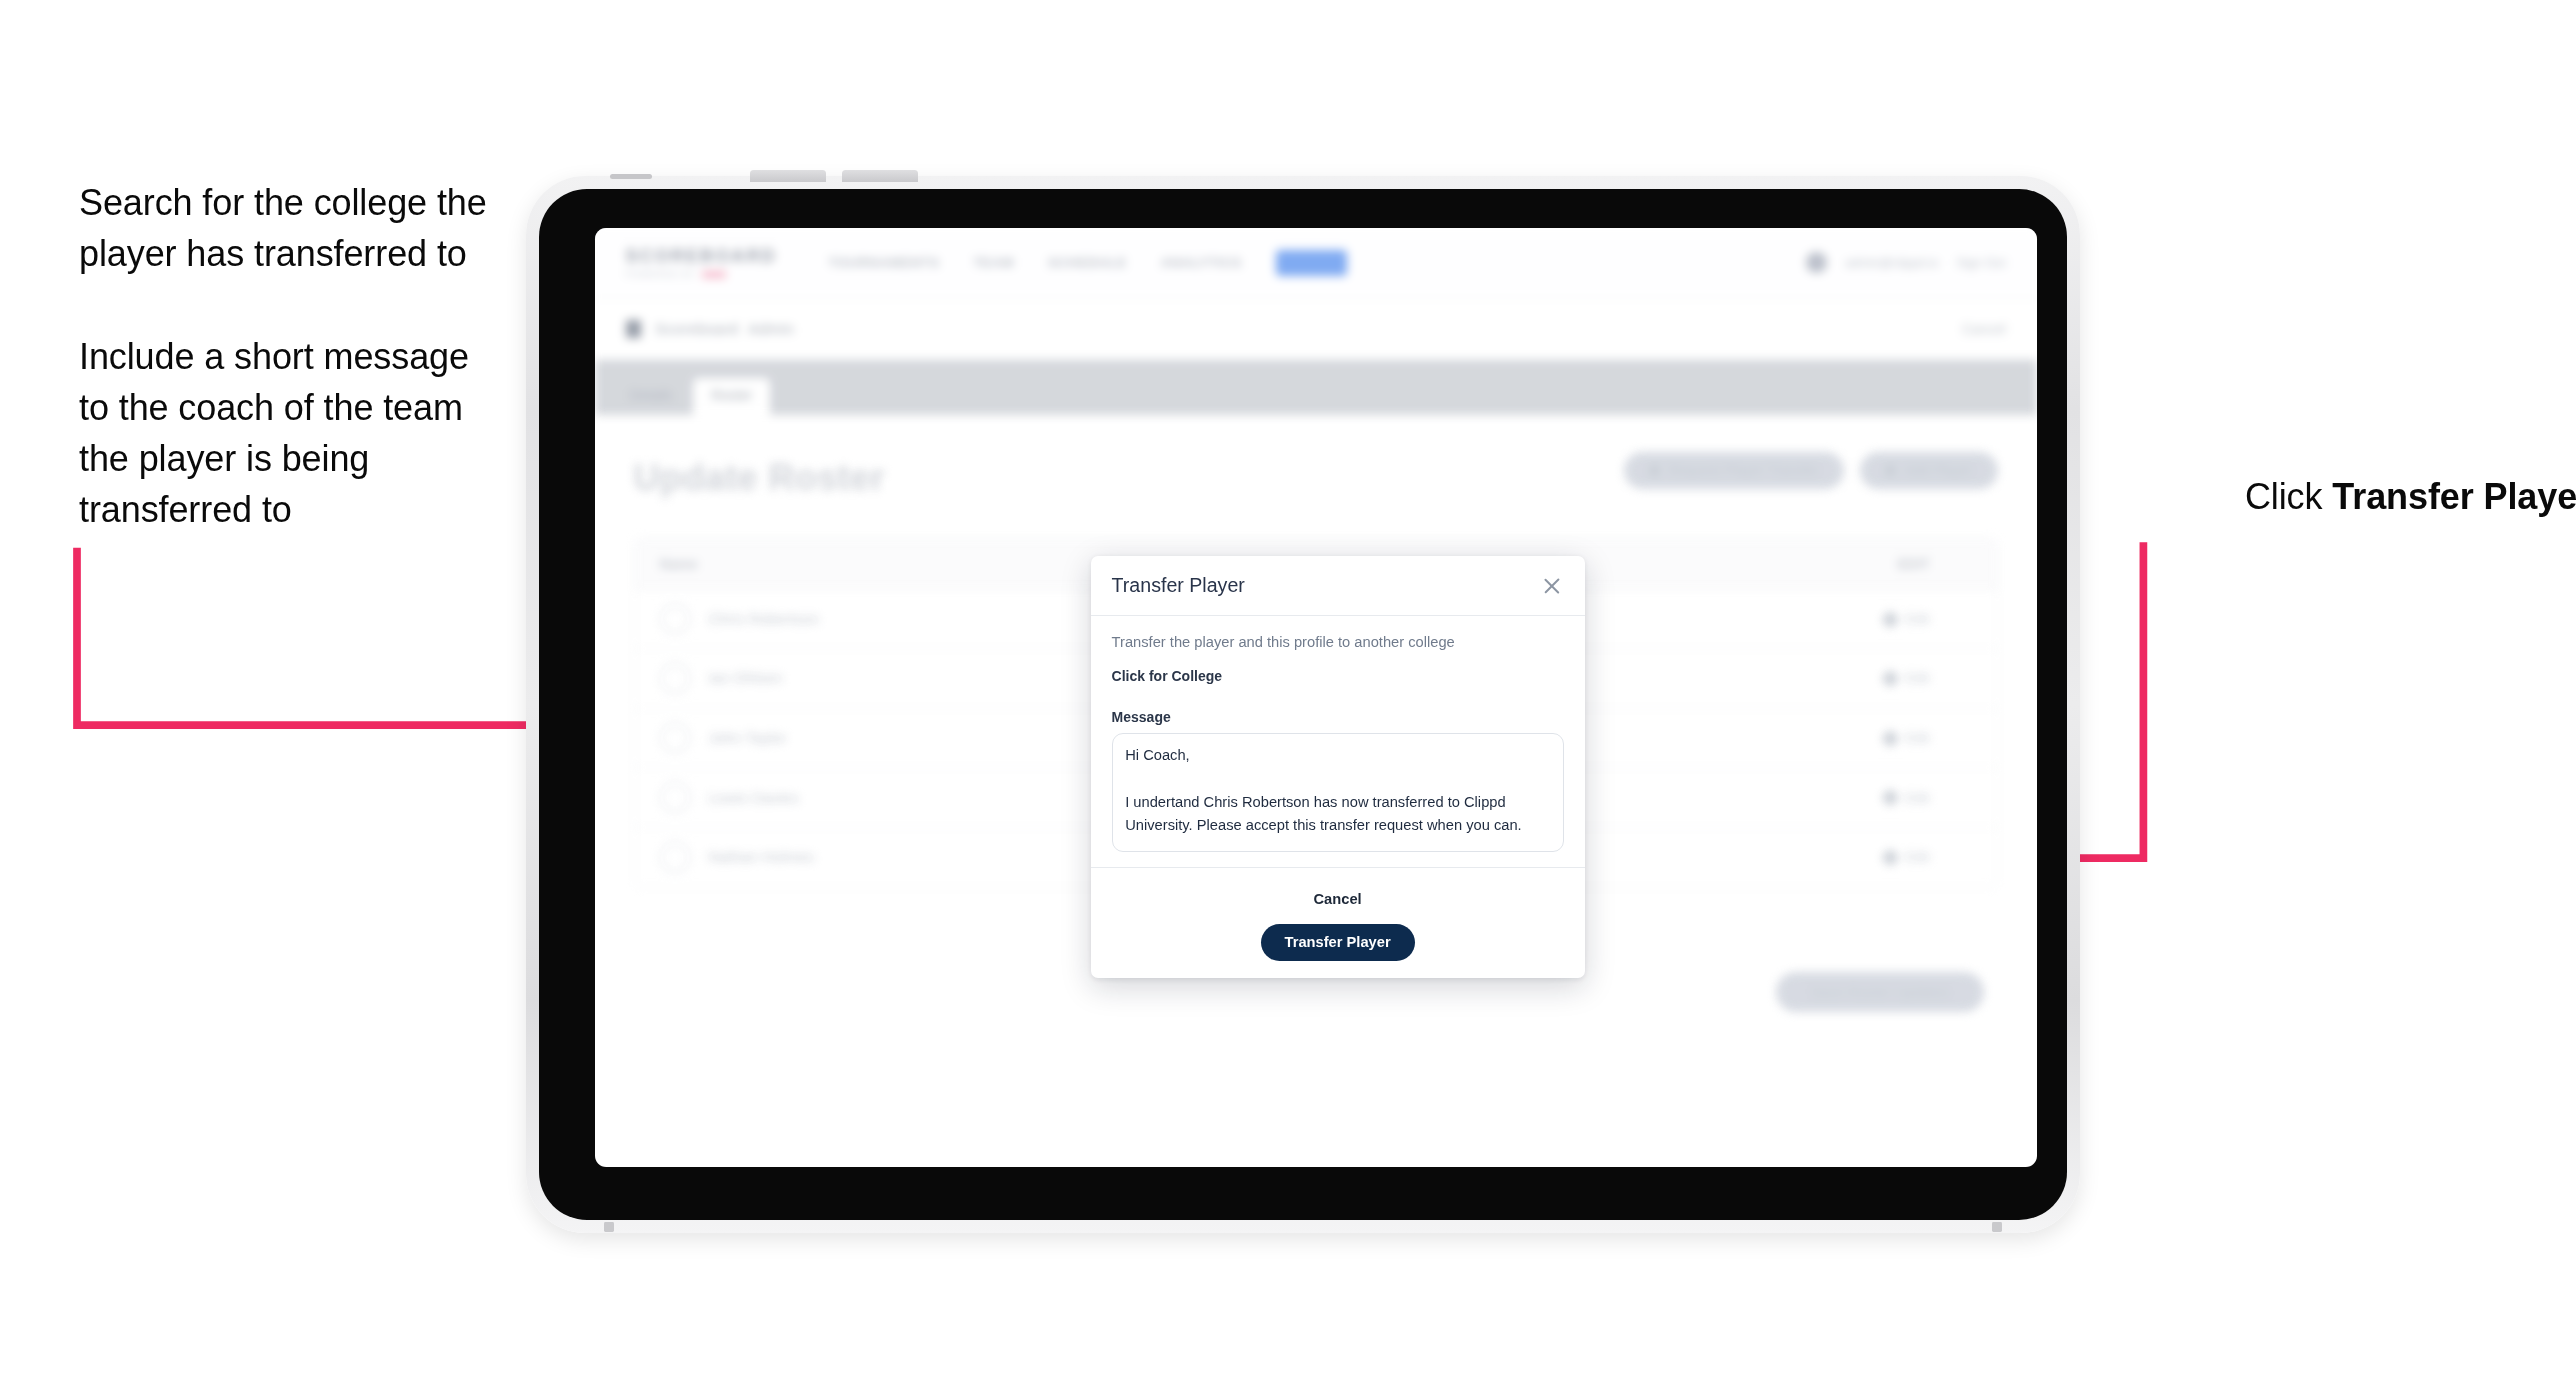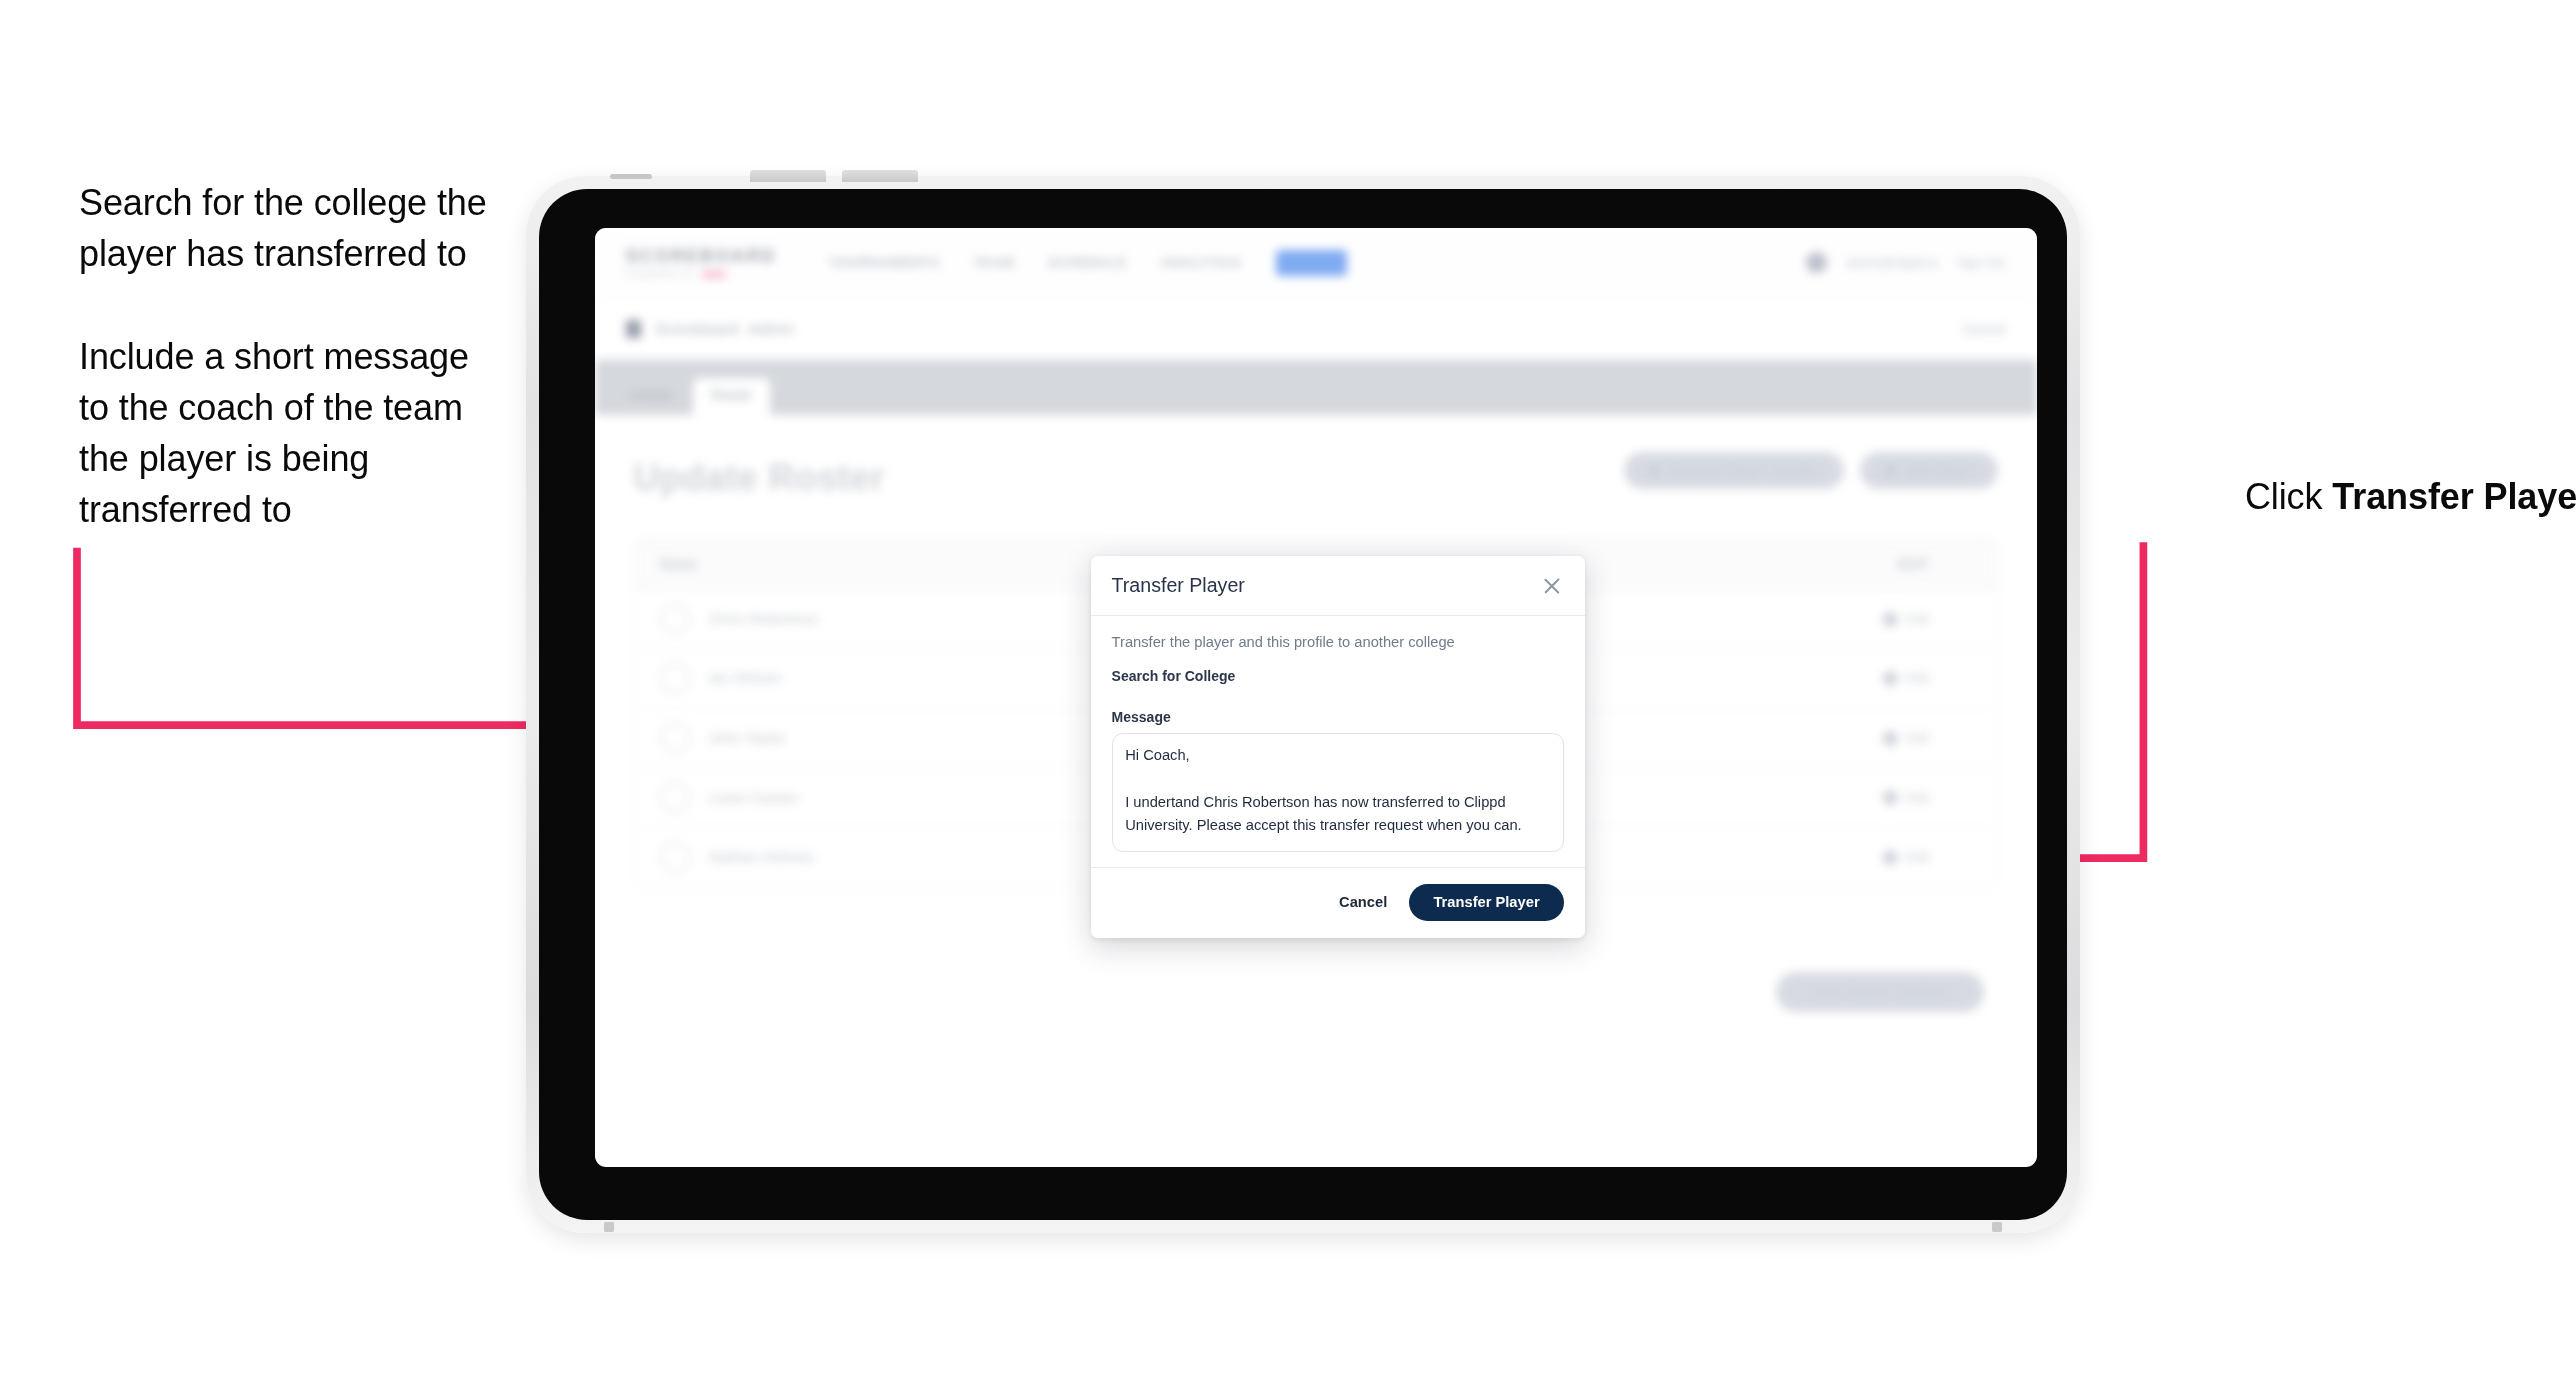--- a/index.html
+++ b/index.html
@@ -381,23 +381,24 @@
     font-size: 14.7px;
     line-height: 1.58;
     color: #1f2b3f;
     white-space: pre-line;
     background: #fff;
   }
   .modal-footer {
     display: flex;
     align-items: center;
     justify-content: flex-end;
-    gap: 18px;
+    gap: 10px;
     padding: 15.4px 21px 17px 21px;
     border-top: 0.7px solid #e7eaee;
+    flex-direction: column;
   }
   .btn-cancel {
     font-size: 14.7px;
     font-weight: 600;
     color: #1d2838;
     background: none;
     border: none;
     cursor: pointer;
     font-family: "Liberation Sans", sans-serif;
     padding: 7px 4.2px;
@@ -549,21 +550,21 @@
 
       <div id="modal">
         <div class="modal-header">
           <span class="modal-title">Transfer Player</span>
           <span class="modal-close"></span>
         </div>
 
         <div class="modal-body">
           <p class="modal-desc">Transfer the player and this profile to another college</p>
 
-          <div class="field-label">Search for College</div>
+          <div class="field-label">Click for College</div>
 
           <div class="field-gap"></div>
 
           <div class="field-label">Message</div>
           <div class="textarea-box">Hi Coach,
 
 I undertand Chris Robertson has now transferred to Clippd University. Please accept this transfer request when you can.</div>
         </div>
 
         <div class="modal-footer">

